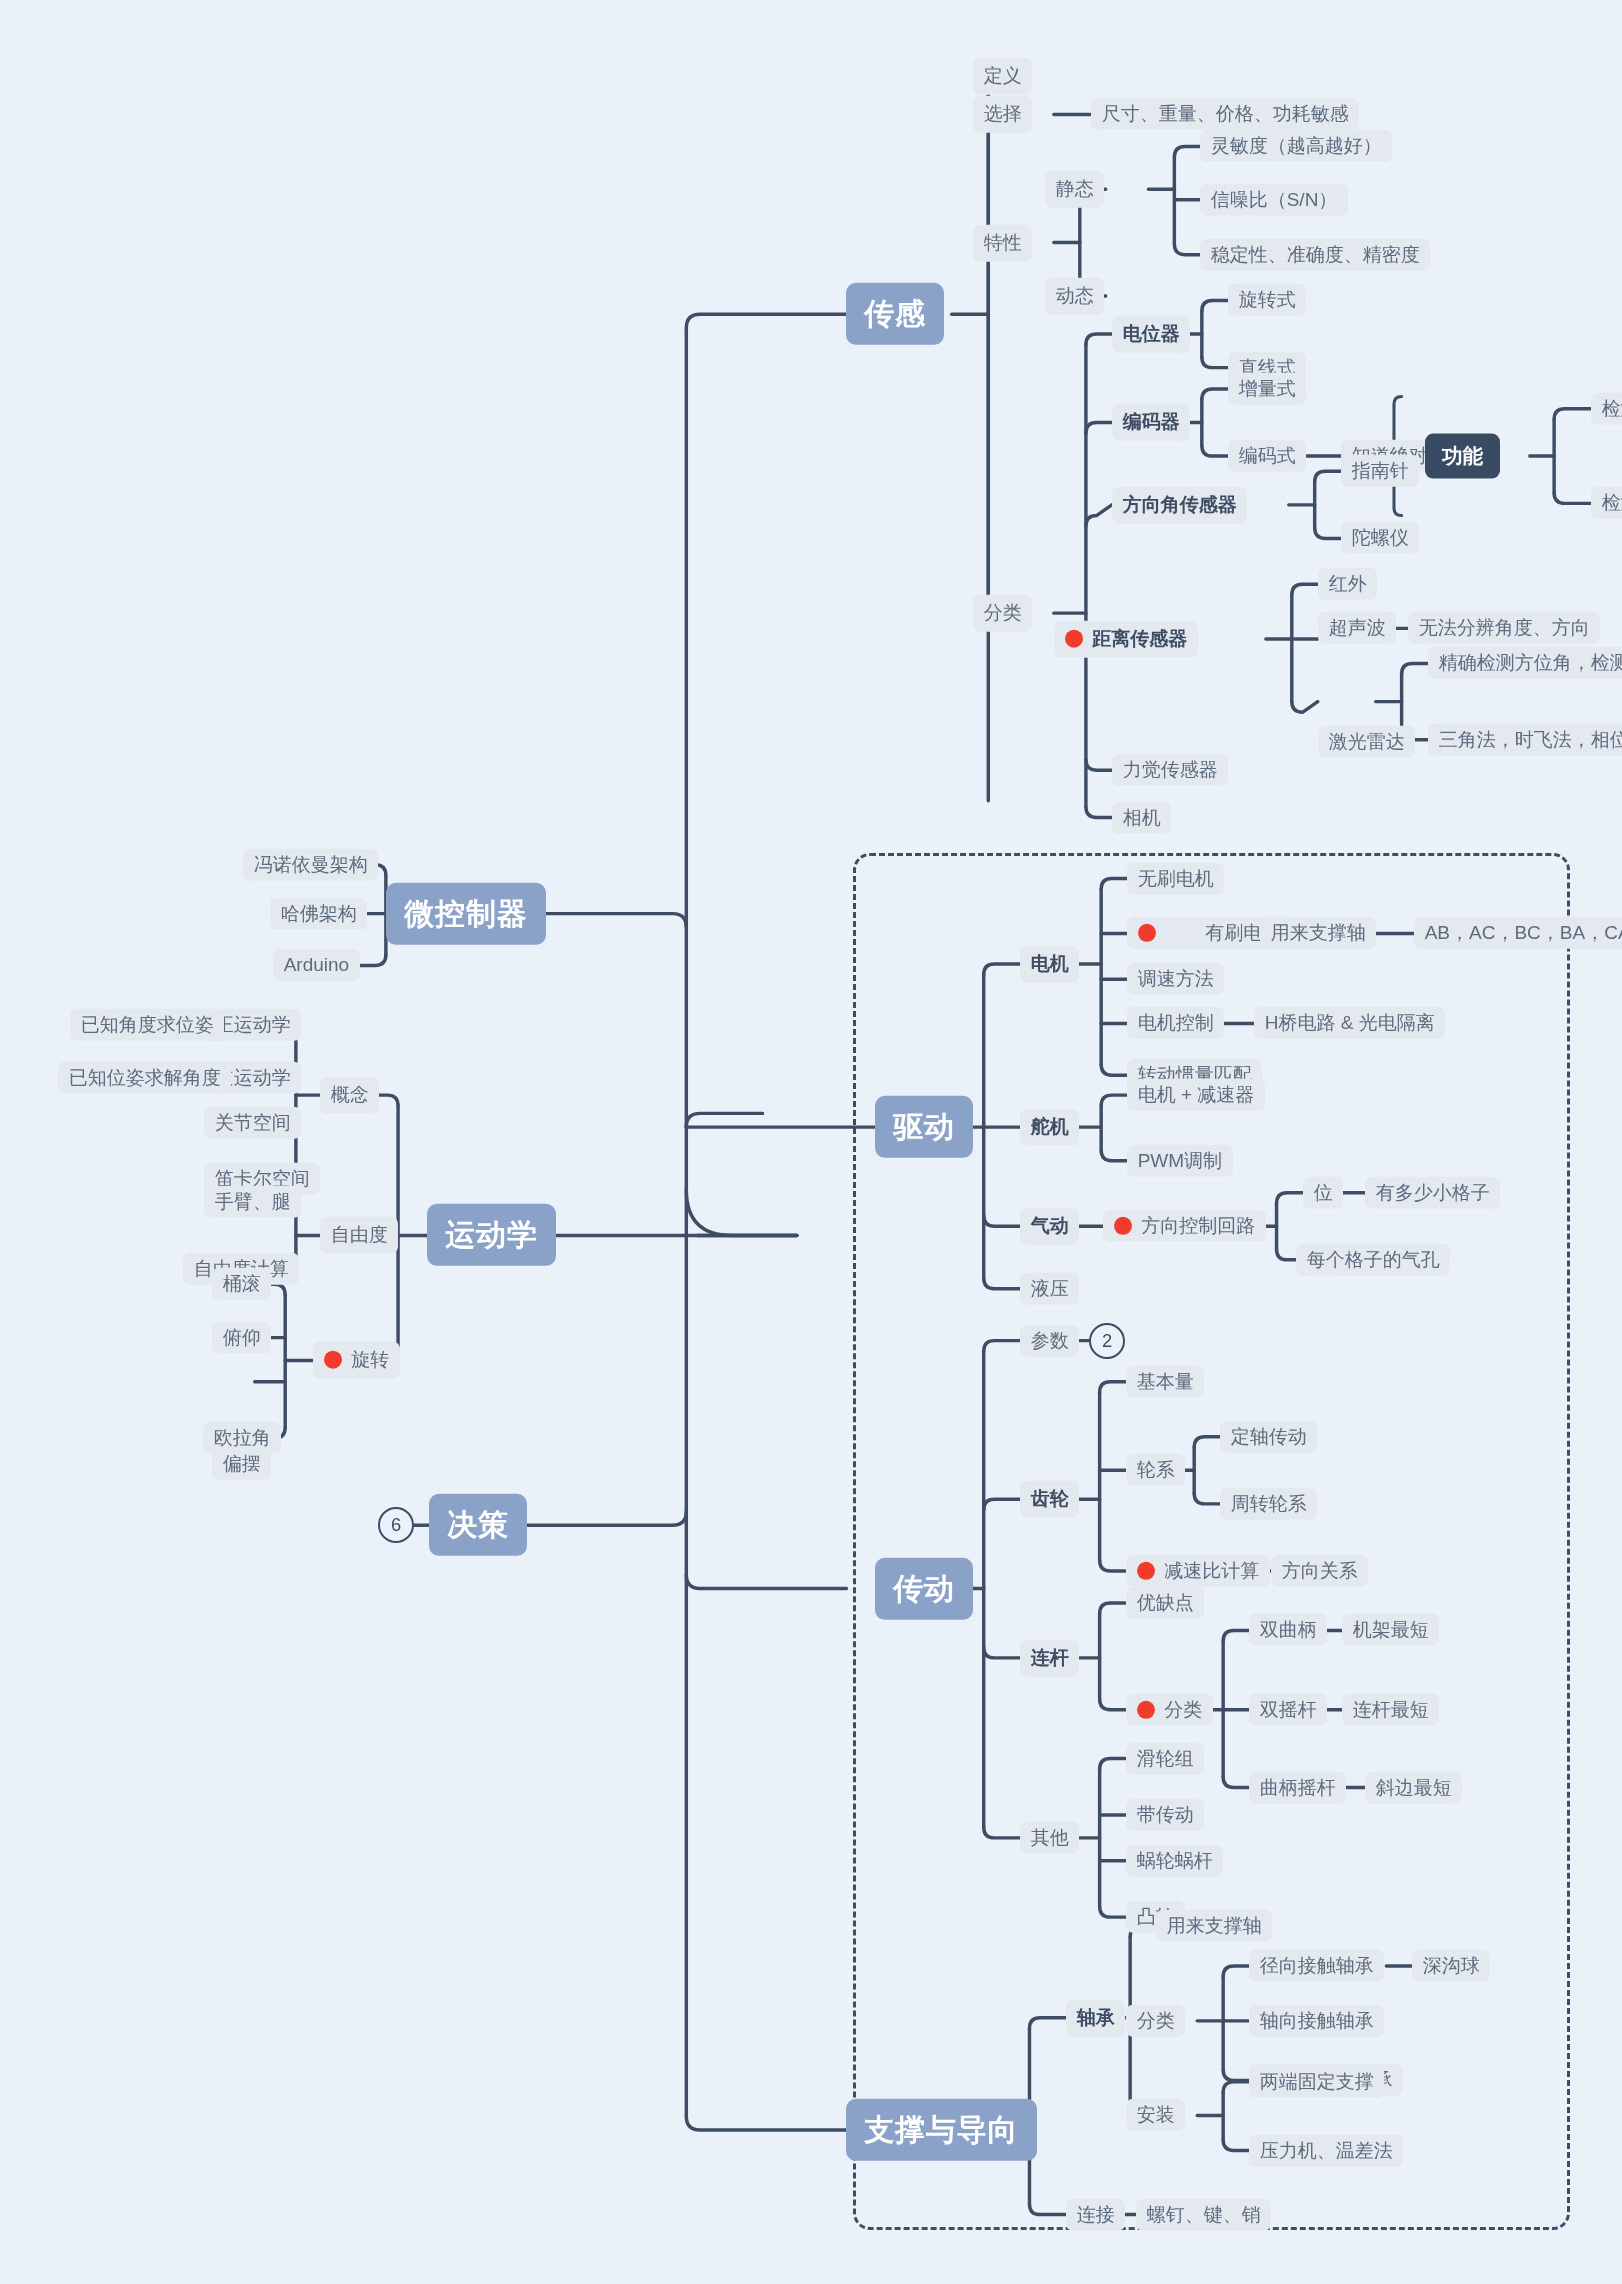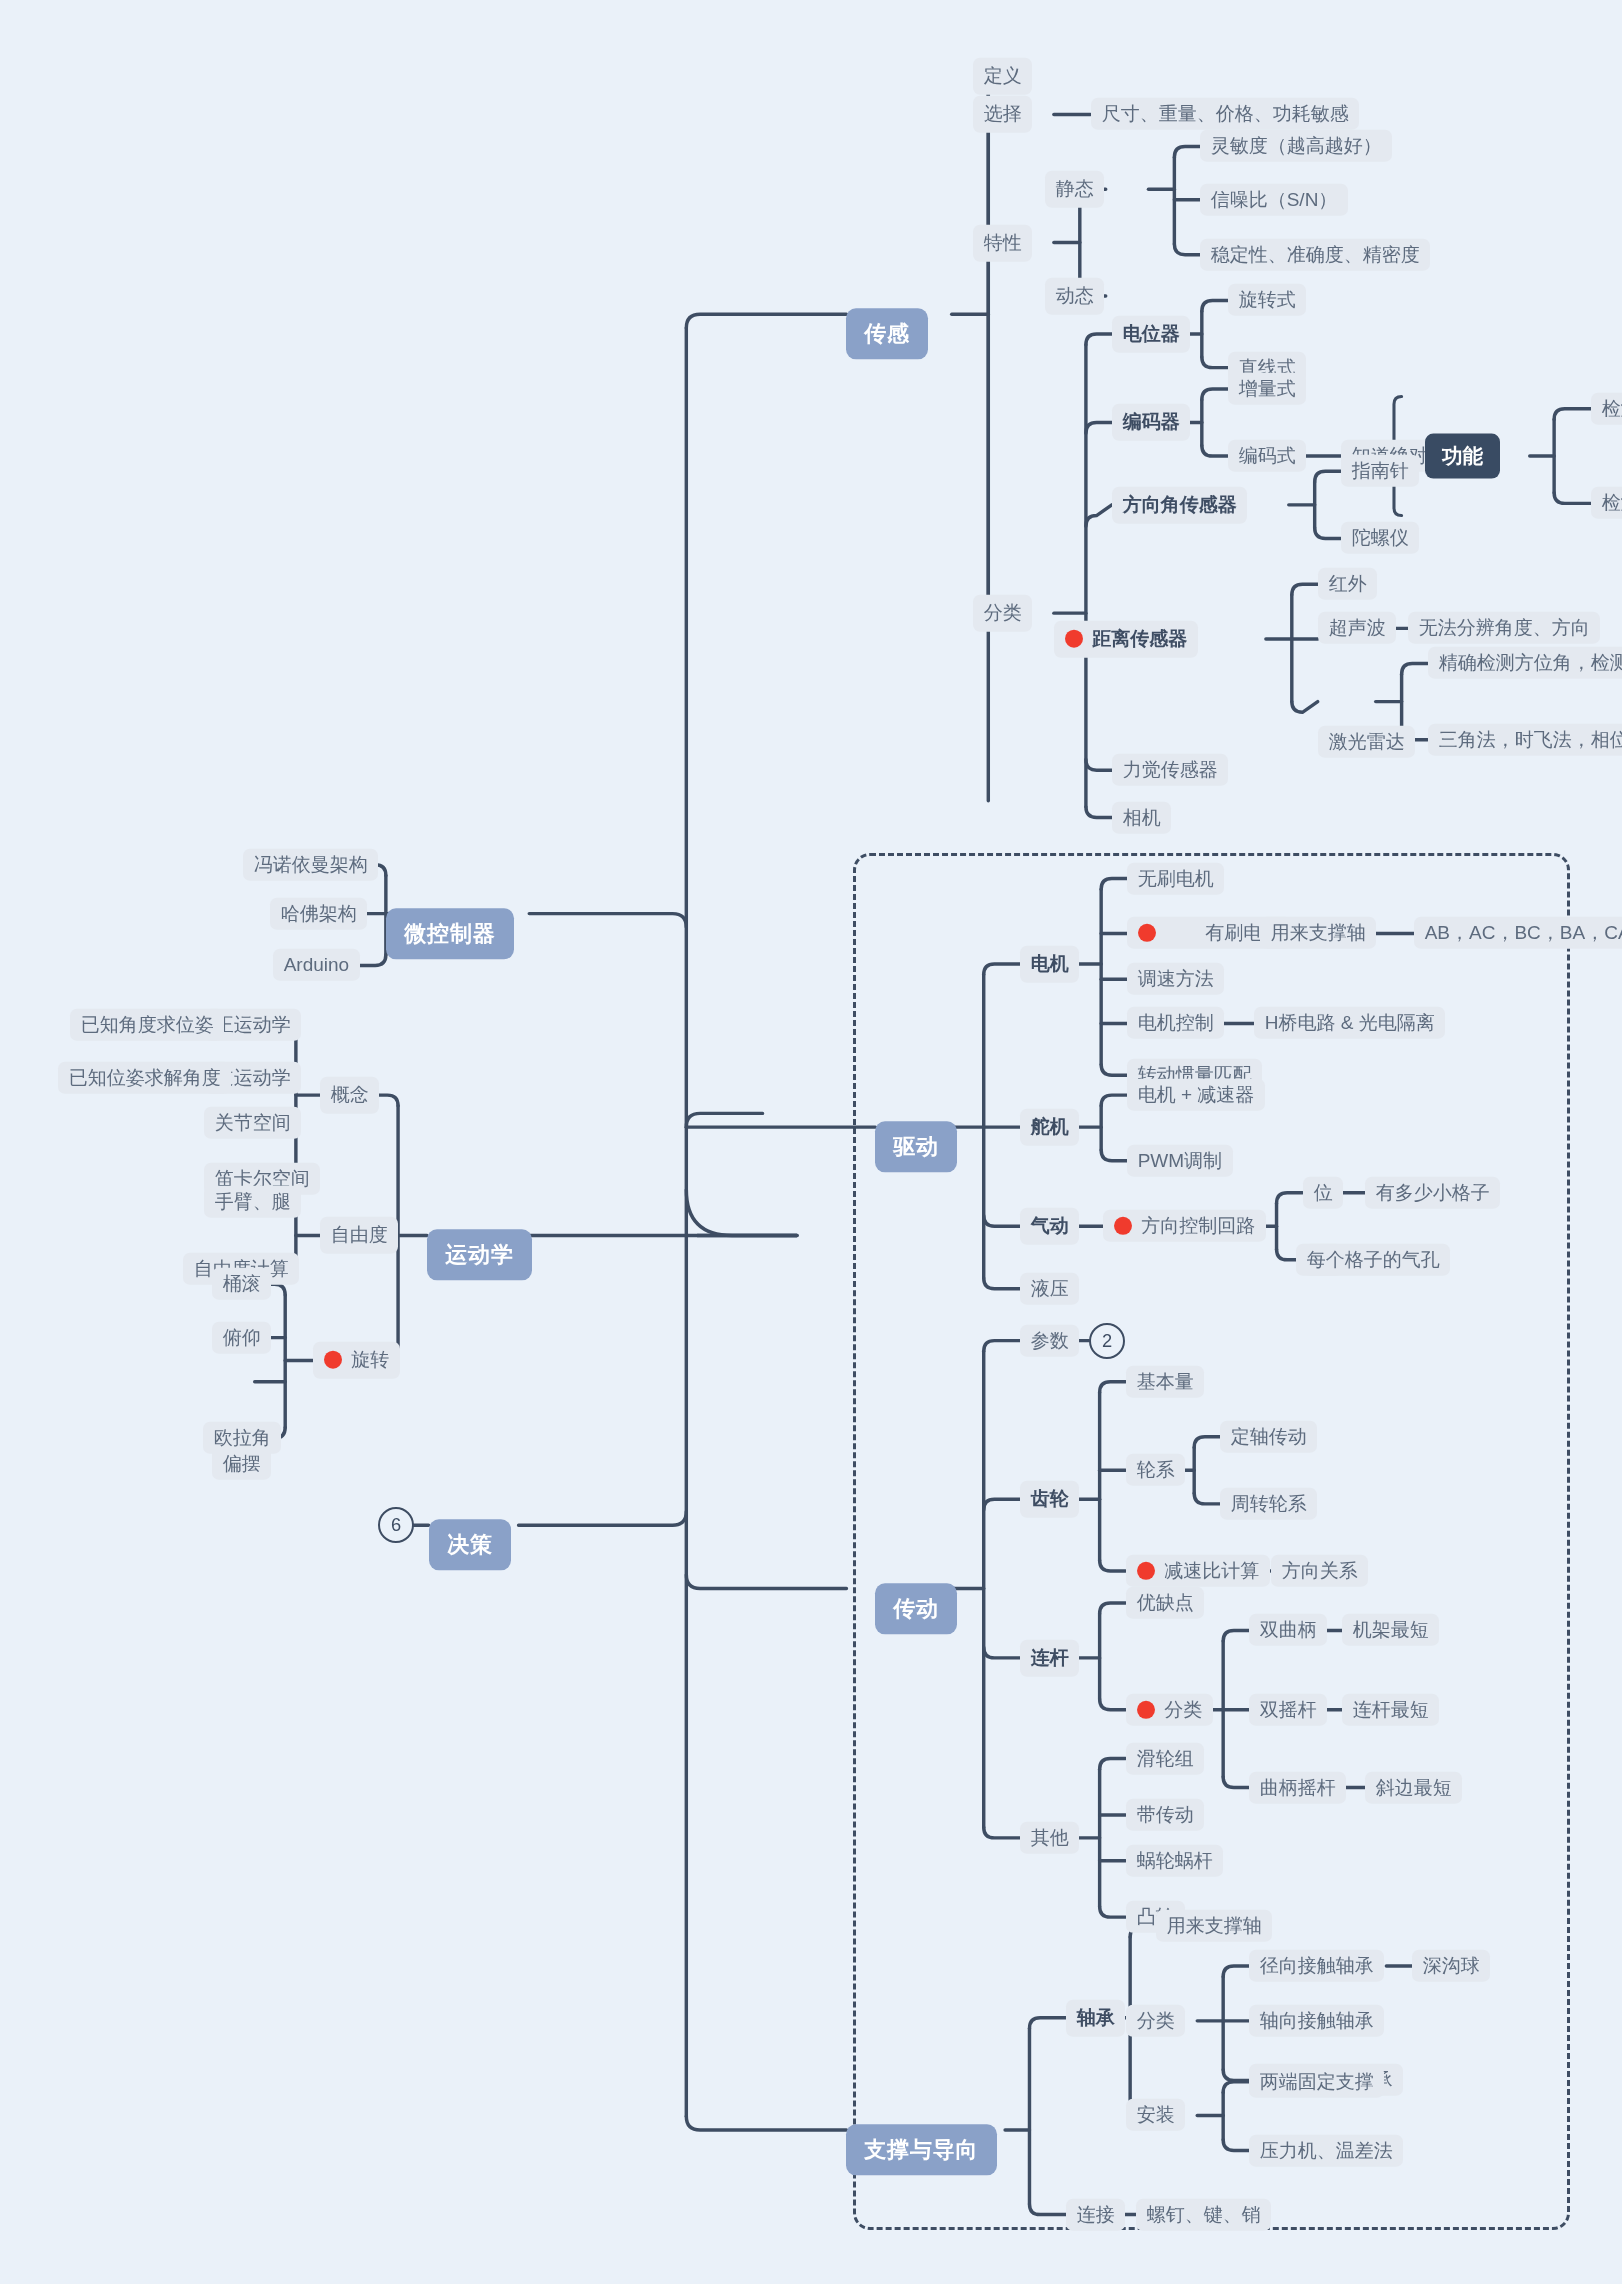--- a/index.html
+++ b/index.html
@@ -35,25 +35,24 @@
     font-size:19px;
     padding:5.3px 10.7px;
     border-radius:6.9px;
     color:#5d6b7e;
   }
   .bold{font-weight:bold;color:#3e4d63;}
   .lvl-main{
     background:#8aa1c8;
     color:#ffffff;
     font-weight:bold;
-    font-size:22px;
+    font-size:30px;
     padding:10.7px 18.3px;
     border-radius:10px;
     letter-spacing:0.8px;
-    margin-top:20px;
   }
   .lvl-root{
     background:#394b63;
     color:#ffffff;
     font-weight:bold;
     font-size:32px;
     padding:15.3px 26px;
     border-radius:11.4px;
     letter-spacing:1.5px;
   }

